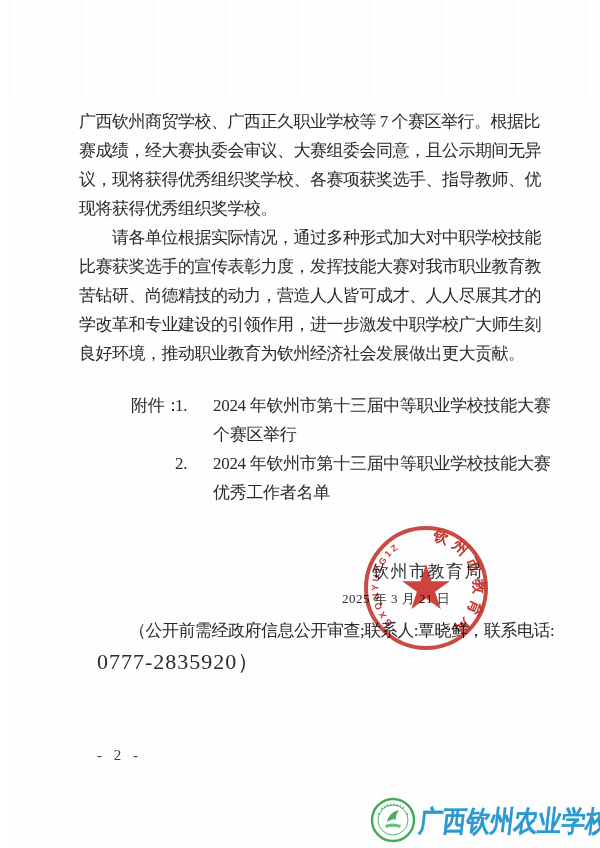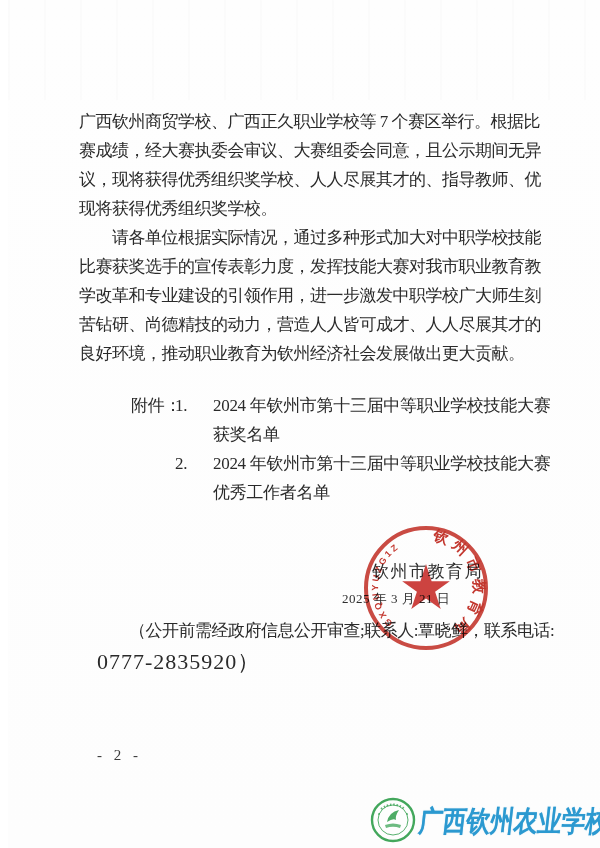--- a/index.html
+++ b/index.html
@@ -76,37 +76,37 @@
 </head>
 <body>
 
 <div class="page">
 
   <div class="scan-noise"></div>
 
   <div class="body-text">
     <div class="line">广西钦州商贸学校、广西正久职业学校等 7 个赛区举行。根据比</div>
     <div class="line">赛成绩，经大赛执委会审议、大赛组委会同意，且公示期间无异</div>
-    <div class="line">议，现将获得优秀组织奖学校、人人尽展其才的、指导教师、优</div>
+    <div class="line">议，现将获得优秀组织奖学校、各赛项获奖选手、指导教师、优</div>
     <div class="line">现将获得优秀组织奖学校。</div>
     <div class="line">　　请各单位根据实际情况，通过多种形式加大对中职学校技能</div>
     <div class="line">比赛获奖选手的宣传表彰力度，发挥技能大赛对我市职业教育教</div>
+    <div class="line">苦钻研、尚德精技的动力，营造人人皆可成才、人人尽展其才的</div>
     <div class="line">学改革和专业建设的引领作用，进一步激发中职学校广大师生刻</div>
-    <div class="line">苦钻研、尚德精技的动力，营造人人皆可成才、人人尽展其才的</div>
     <div class="line">良好环境，推动职业教育为钦州经济社会发展做出更大贡献。</div>
   </div>
 
   <div class="attachment">
     <div class="att-row">
       <span class="att-label">附件：</span>
       <span class="att-num">1.</span>
       <span class="att-text">2024 年钦州市第十三届中等职业学校技能大赛</span>
     </div>
     <div class="att-row">
-      <span class="att-text">获奖名单</span>
+      <span class="att-text">个赛区举行</span>
     </div>
     <div class="att-row">
       <span class="att-num">2.</span>
       <span class="att-text">2024 年钦州市第十三届中等职业学校技能大赛</span>
     </div>
     <div class="att-row">
       <span class="att-text">优秀工作者名单</span>
     </div>
   </div>
 

